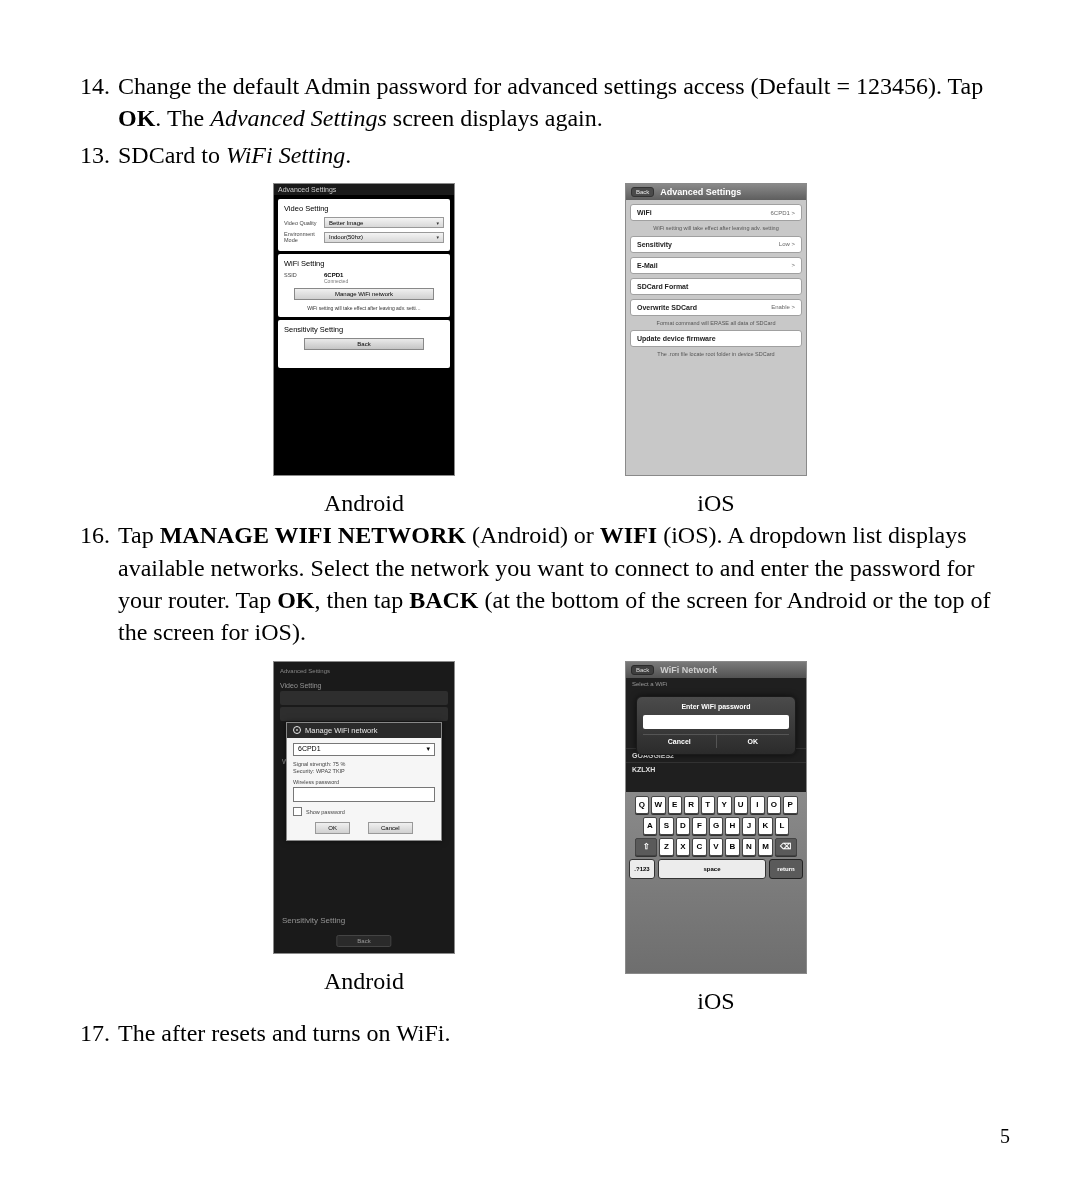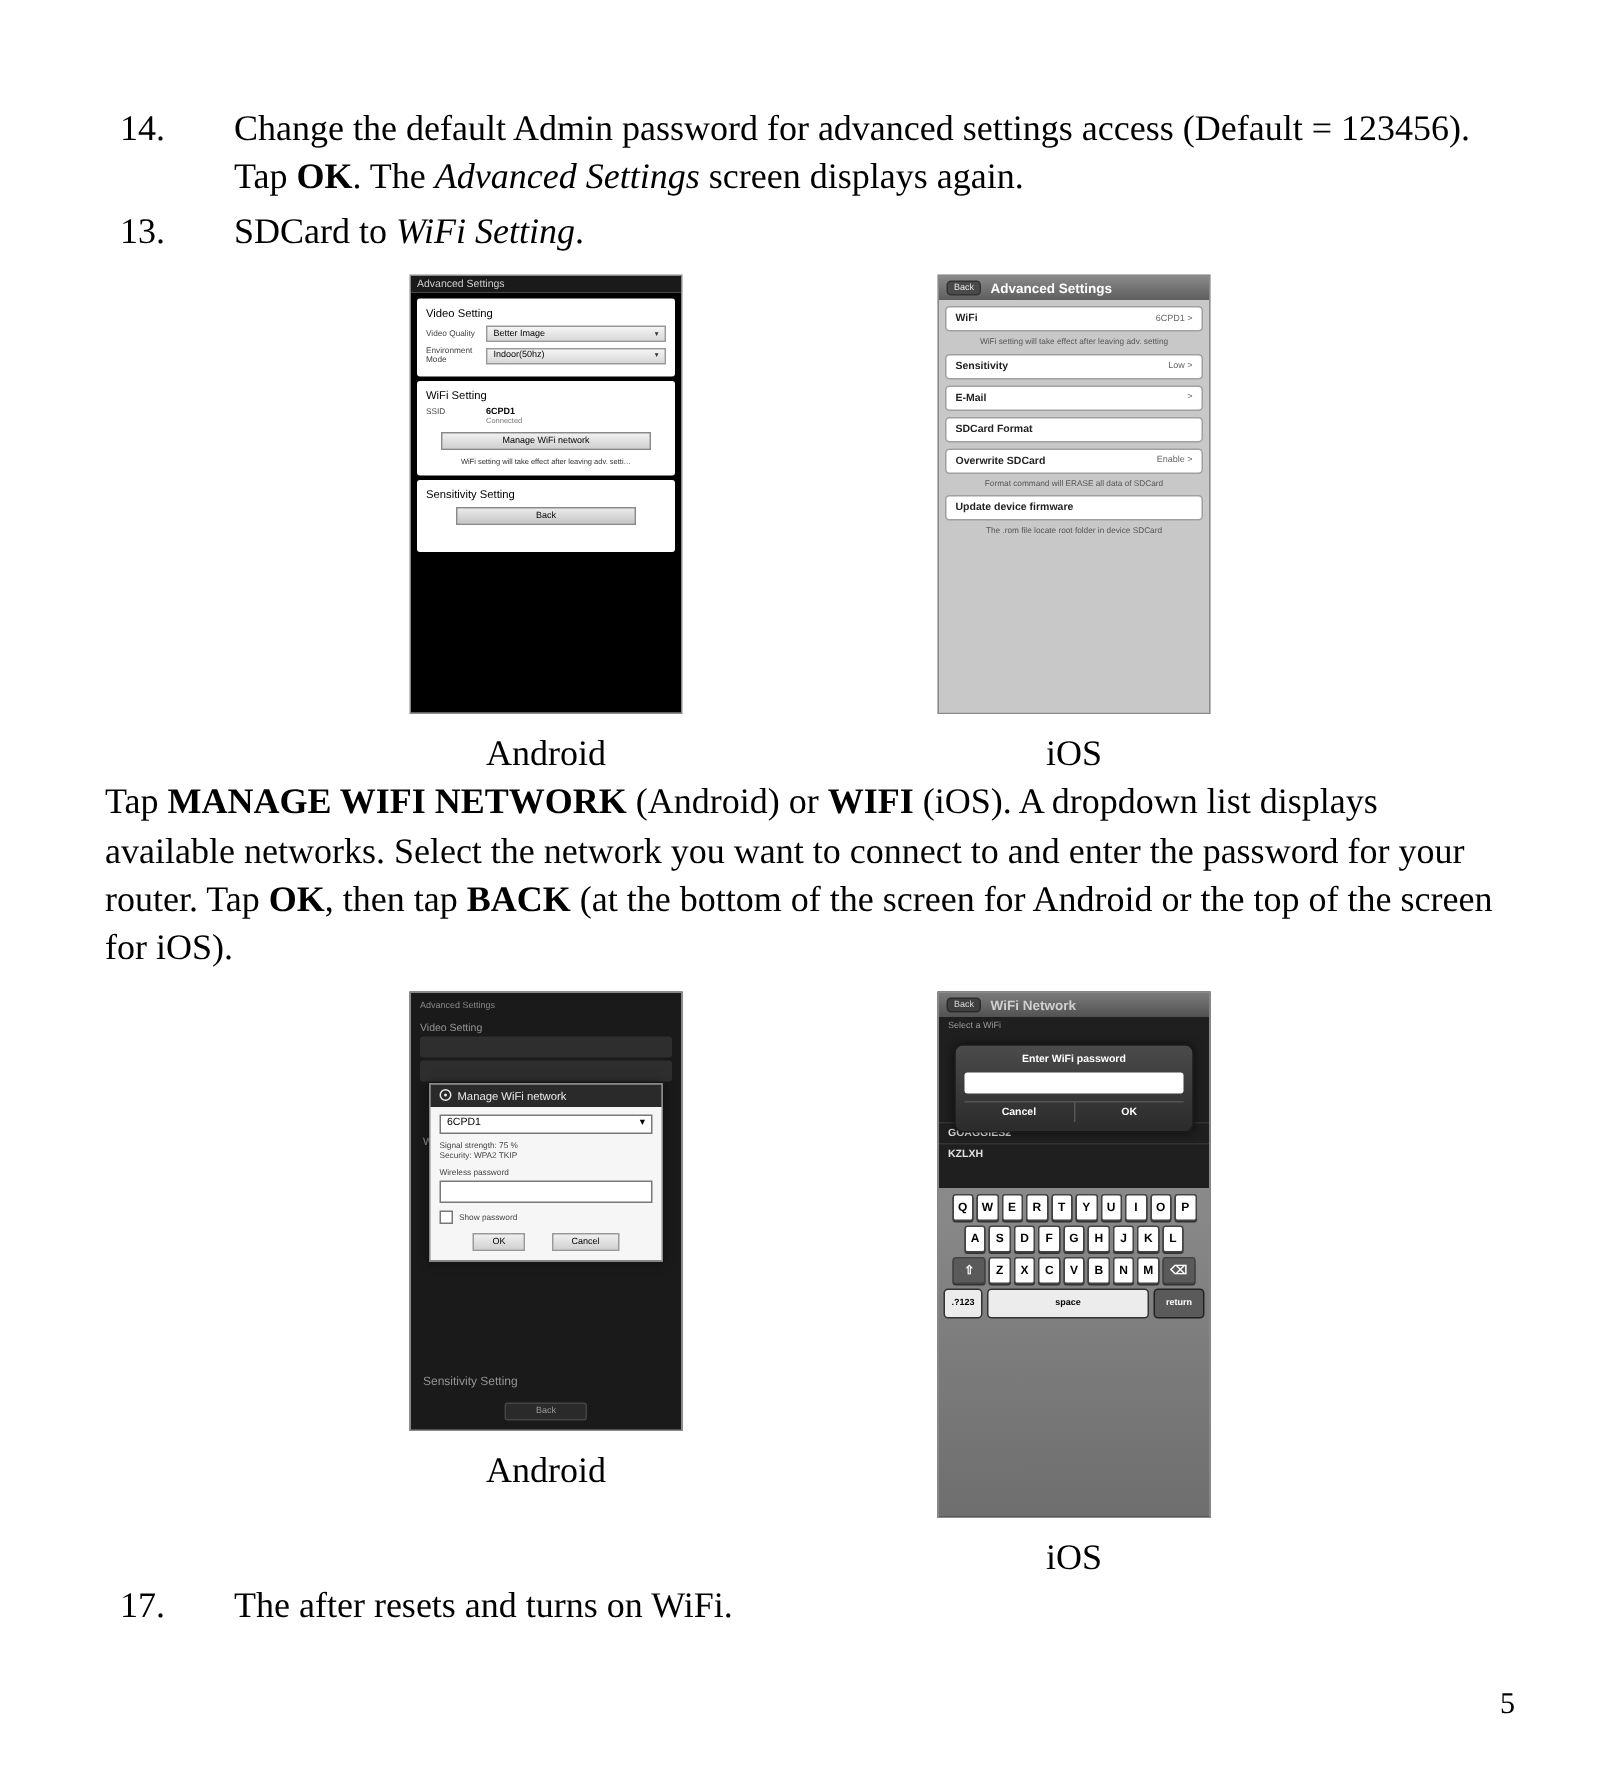--- a/index.html
+++ b/index.html
@@ -1,19 +1,19 @@
 <!DOCTYPE html>
 <html><head>
 <meta charset="utf-8">
 <style>
   * { box-sizing: border-box; margin: 0; padding: 0; }
   body { width: 1080px; height: 1178px; background: #fff; font-family: Georgia, 'Times New Roman', serif; color: #000; position: relative; }
   .page { padding: 70px 70px 40px 70px; }
   ol.steps { list-style: none; }
-  ol.steps > li { display: flex; margin-bottom: 4px; font-size: 24px; line-height: 1.35; gap: 38px; }
+  ol.steps > li { display: flex; margin-bottom: 4px; font-size: 24px; line-height: 1.35; }
   ol.steps > li .num { flex: 0 0 48px; text-align: right; padding-right: 8px; }
   ol.steps > li .txt { flex: 1; }
   .figrow { display: flex; justify-content: center; gap: 170px; margin: 12px 0 2px 0; }
   .figcol { display: flex; flex-direction: column; align-items: center; }
   .phone { border: 1px solid #8a8a8a; background: #fff; }
   .caption { font-size: 24px; margin-top: 14px; }
   .pagenum { position: absolute; bottom: 30px; right: 70px; font-size: 20px; }
   .bold { font-weight: bold; }
   .ital { font-style: italic; }
 
@@ -60,21 +60,21 @@
   .androidB .dialog .info { font-size:5.5px; color:#444; line-height:1.3; margin-bottom:4px; }
   .androidB .dialog .pwlabel { font-size:5.5px; color:#444; margin-bottom:2px; }
   .androidB .dialog .pwinput { height:15px; background:#fff; border:1px solid #777; margin-bottom:5px; }
   .androidB .dialog .check { display:flex; align-items:center; gap:4px; font-size:5.5px; color:#444; margin-bottom:6px; }
   .androidB .dialog .check .box { width:9px; height:9px; border:1px solid #777; background:#fff; }
   .androidB .dialog .dbtns { display:flex; justify-content:center; gap:18px; font-size:6px; }
   .androidB .dialog .dbtns span { background:linear-gradient(#f0f0f0,#d0d0d0); border:1px solid #999; padding:2px 12px; }
   .androidB .sens { color:#949494; font-size:8px; position:absolute; bottom:28px; left:8px; }
 
   
-  .iosB { width: 182px; height: 351px; background:#000; font-family: Arial, sans-serif; display:flex; flex-direction:column; }
+  .iosB { width: 182px; height: 313px; background:#000; font-family: Arial, sans-serif; display:flex; flex-direction:column; }
   .iosB .navbar { background: linear-gradient(#7a7a7a,#525252); padding:3px 5px; display:flex; align-items:center; gap:6px; }
   .iosB .navbar .backbtn { background:#3e3e3e; color:#ddd; font-size:6px; padding:1px 4px; border-radius:3px; border:1px solid #2a2a2a; }
   .iosB .navbar .title { color:#cfcfcf; font-size:9px; font-weight:bold; }
   .iosB .listarea { position:relative; background:#1f1f1f; height:114px; }
   .iosB .listlbl { color:#9a9a9a; font-size:6px; padding:3px 6px; }
   .iosB .litem { color:#e0e0e0; font-size:7px; font-weight:bold; padding:3px 6px; border-top:1px solid #333; }
   .iosB .popup { position:absolute; top:18px; left:10px; right:10px; background: linear-gradient(#4b4b4b,#2b2b2b); border:1px solid #1a1a1a; border-radius:6px; padding:6px; box-shadow:0 0 6px rgba(0,0,0,.6); }
   .iosB .popup .ptitle { color:#fff; font-size:7px; font-weight:bold; text-align:center; margin-bottom:5px; }
   .iosB .popup .pinput { height:14px; background:#fff; border-radius:2px; margin-bottom:5px; }
   .iosB .popup .pbtns { display:flex; }
@@ -189,20 +189,21 @@
             </div>
           <div class="note">The .rom file locate root folder in device SDCard</div>
         </div>
       </div>
       <div class="caption">iOS</div>
     </div>
   </div>
 
   <ol class="steps">
     <li>
+      <span class="num">16.</span>
       <span class="txt">
         <span>Tap </span><span class="bold">MANAGE WIFI NETWORK</span><span> (Android) or </span><span class="bold">WIFI</span><span> (iOS). A dropdown list displays available networks. Select the network you want to connect to and enter the password for your router. Tap </span><span class="bold">OK</span><span>, then tap </span><span class="bold">BACK</span><span> (at the bottom of the screen for Android or the top of the screen for iOS).</span>
       </span>
     </li>
   </ol>
 
   <div class="figrow">
     <div class="figcol">
       <div class="phone androidB">
         <div class="bgtxt" style="font-size:6px;color:#888;">Advanced Settings</div>

